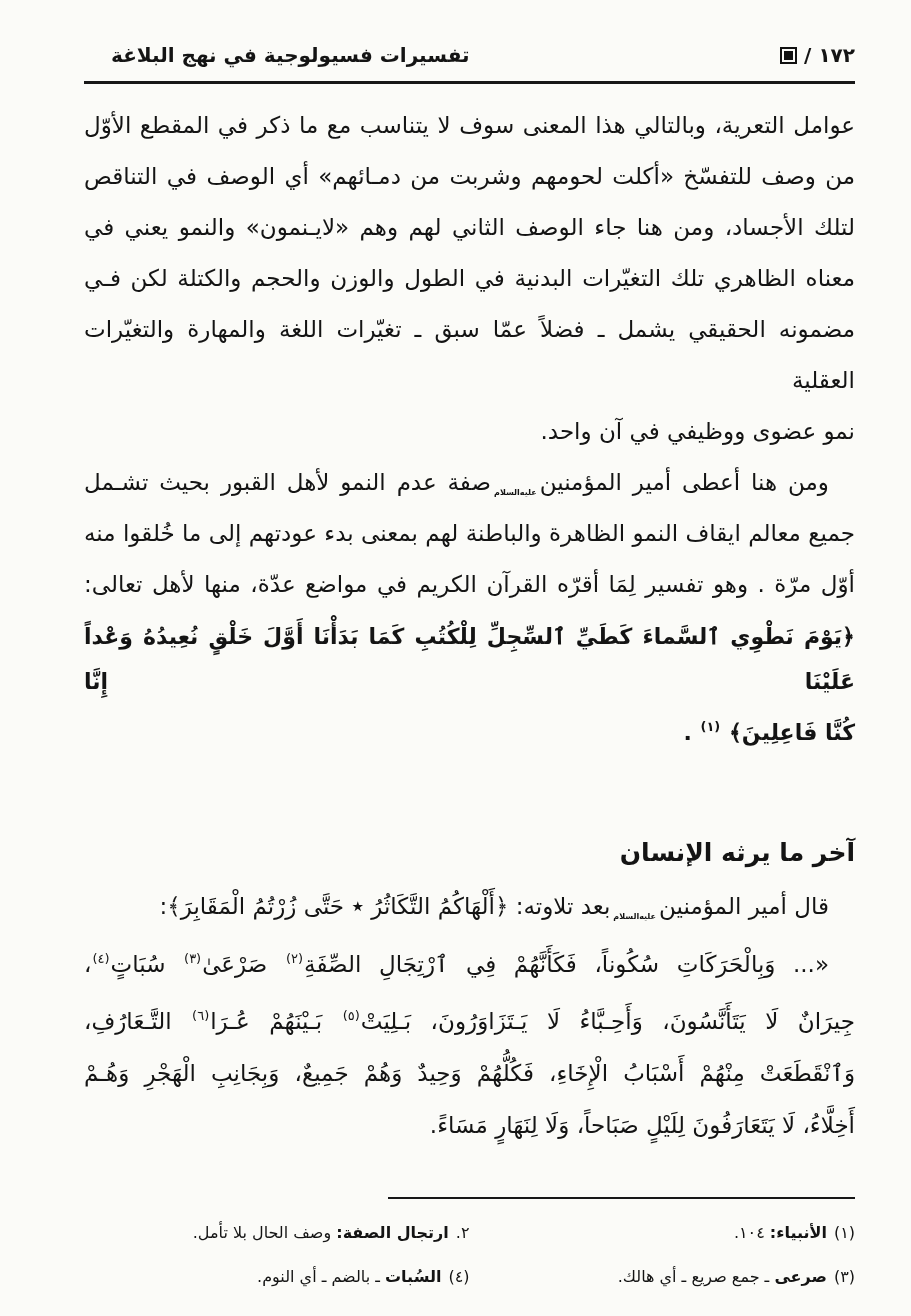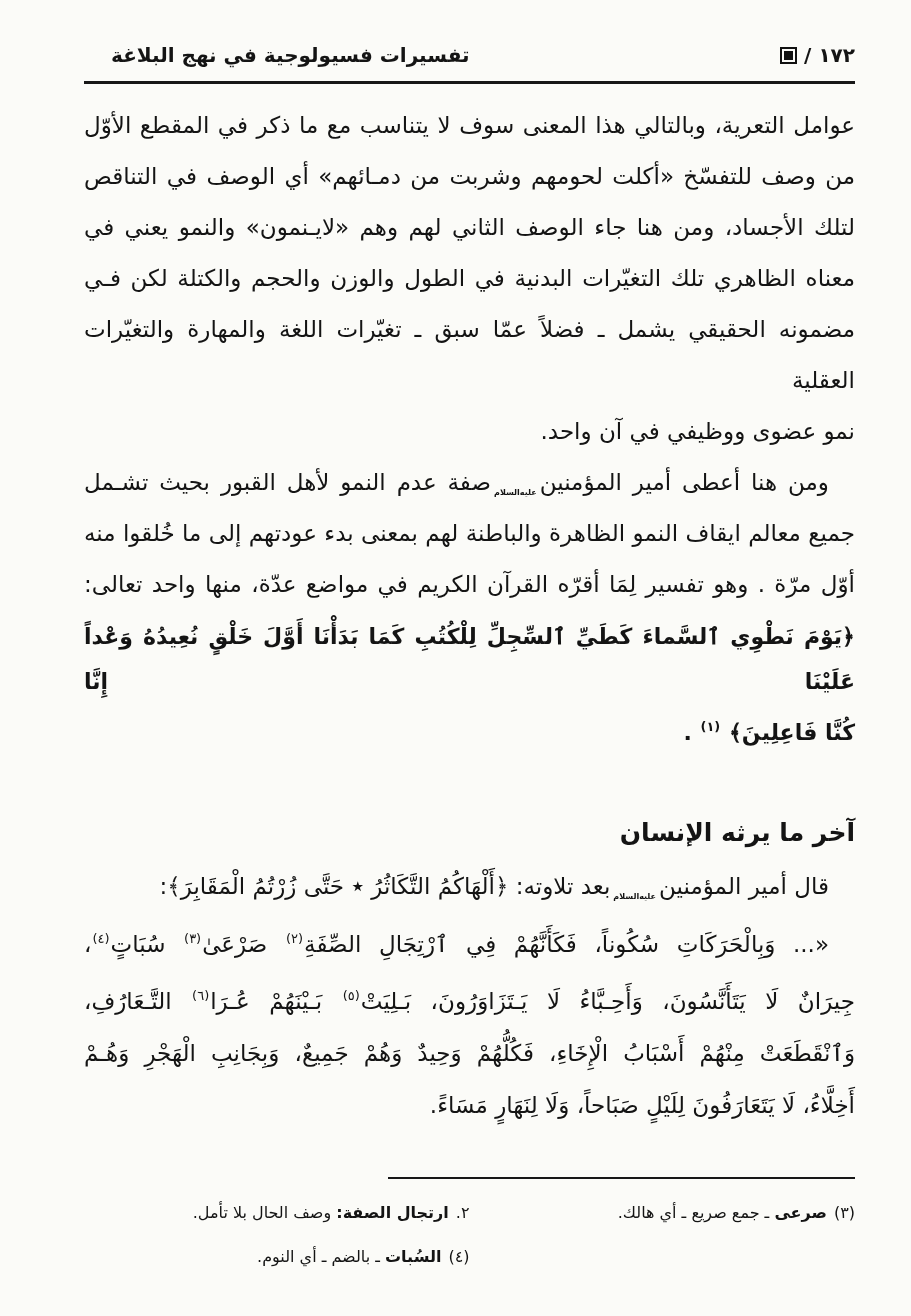--- a/index.html
+++ b/index.html
@@ -28,21 +28,21 @@
   .p1{margin-top:16px;}
   .line{font-size:23px;line-height:51px;text-align:justify;text-align-last:justify;}
   .line.end{text-align:right;text-align-last:right;}
   .indent{padding-right:26px;}
 
   
   .verse{margin-top:4px;font-weight:bold;}
   .vline{font-size:22px;line-height:45px;text-align:justify;text-align-last:justify;}
   .vline.end{text-align:right;text-align-last:right;}
 
-  .heading{font-size:25px;font-weight:bold;line-height:36px;margin-top:60px;text-align:right;}
+  .heading{font-size:25px;font-weight:bold;line-height:36px;margin-top:80px;text-align:right;}
   .intro{margin-top:8px;}
   .iline{font-size:23px;line-height:54px;text-align:right;}
   .iline b{font-weight:normal;}
 
   .hadith{margin-top:0;}
   .hline{font-size:23px;line-height:52px;text-align:justify;text-align-last:justify;}
   .hline.end{text-align:right;text-align-last:right;}
 
   .sup{font-size:13px;vertical-align:9px;margin:0 1px;white-space:nowrap;}
 
@@ -82,21 +82,21 @@
       <div class="line">مضمونه الحقيقي يشمل ـ فضلاً عمّا سبق ـ تغيّرات اللغة والمهارة والتغيّرات العقلية</div>
       <div class="line end">نمو عضوى ووظيفي في آن واحد.</div>
     </div>
 
     <div class="para">
       <div class="line indent">ومن هنا أعطى أمير المؤمنين<span class="sym">
             <span>عليه</span>
             <span>السلام</span>
           </span>صفة عدم النمو لأهل القبور بحيث تشـمل</div>
       <div class="line">جميع معالم ايقاف النمو الظاهرة والباطنة لهم بمعنى بدء عودتهم إلى ما خُلقوا منه</div>
-      <div class="line">أوّل مرّة . وهو تفسير لِمَا أقرّه القرآن الكريم في مواضع عدّة، منها واحد تعالى:</div>
+      <div class="line">أوّل مرّة . وهو تفسير لِمَا أقرّه القرآن الكريم في مواضع عدّة، منها لأهل تعالى:</div>
     </div>
 
     <div class="verse">
       <div class="vline">﴿يَوْمَ نَطْوِي ٱلسَّماءَ كَطَيِّ ٱلسِّجِلِّ لِلْكُتُبِ كَمَا بَدَأْنَا أَوَّلَ خَلْقٍ نُعِيدُهُ وَعْداً عَلَيْنَا إِنَّا</div>
       <div class="vline end">كُنَّا فَاعِلِينَ﴾ <span class="sup">(١)</span> .</div>
     </div>
 
     <div class="heading">آخر ما يرثه الإنسان</div>
 
     <div class="intro">
@@ -111,20 +111,23 @@
       <div class="hline">جِيرَانٌ لَا يَتَأَنَّسُونَ، وَأَحِـبَّاءُ لَا يَـتَزَاوَرُونَ، بَـلِيَتْ<span class="sup">(٥)</span> بَـيْنَهُمْ عُـرَا<span class="sup">(٦)</span> التَّـعَارُفِ،</div>
       <div class="hline">وَٱنْقَطَعَتْ مِنْهُمْ أَسْبَابُ الْإِخَاءِ، فَكُلُّهُمْ وَحِيدٌ وَهُمْ جَمِيعٌ، وَبِجَانِبِ الْهَجْرِ وَهُـمْ</div>
       <div class="hline end">أَخِلَّاءُ، لَا يَتَعَارَفُونَ لِلَيْلٍ صَبَاحاً، وَلَا لِنَهَارٍ مَسَاءً.</div>
     </div>
 
     <div class="footnotes">
       <div class="fn-rule"></div>
       <div class="fn-cols">
         <div class="fn-col">
           <div class="fn-item">
+            <span class="num">(١)</span><span class="fn-term">الأنبياء:</span><span> ١٠٤.</span>
+          </div>
+          <div class="fn-item">
             <span class="num">(٣)</span><span class="fn-term">صرعى</span><span> ـ جمع صريع ـ أي هالك.</span>
           </div>
 
         </div>
         <div class="fn-col">
           <div class="fn-item">
             <span class="num">٢.</span><span class="fn-term">ارتجال الصفة:</span><span> وصف الحال بلا تأمل.</span>
           </div>
           <div class="fn-item">
             <span class="num">(٤)</span><span class="fn-term">السُبات</span><span> ـ بالضم ـ أي النوم.</span>

